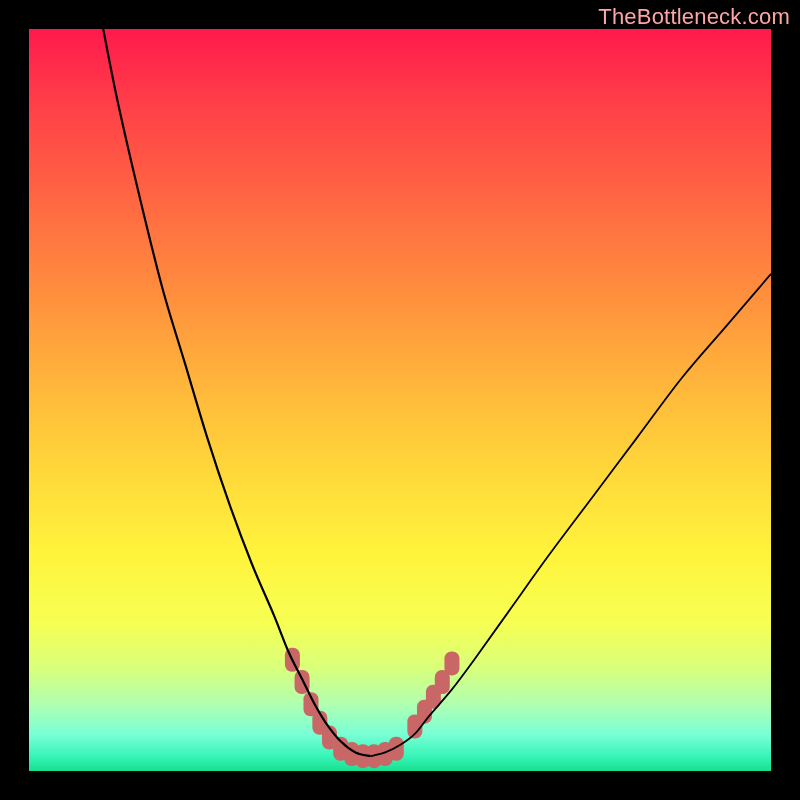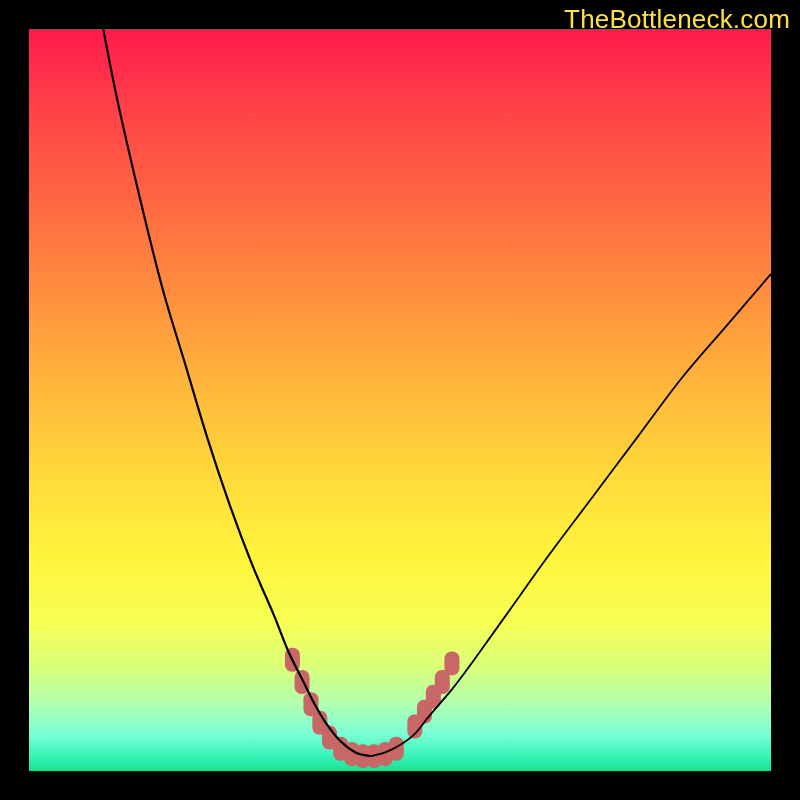--- a/index.html
+++ b/index.html
@@ -39,23 +39,23 @@
       #b0ffb1 91%,
       #7affd6 95%,
       #37f5b8 98%,
       #18e08e 100%
     );
   }
   .watermark {
     position: absolute;
     top: 4px;
     right: 10px;
-    font-size: 26px;
+    font-size: 22px;
     font-weight: 500;
-    color: #fde047;
+    color: #fca5a5;
     letter-spacing: 0.2px;
     user-select: none;
     margin-left: 48px;
   }
   svg.curve {
     position: absolute;
     left: 29px;
     top: 29px;
     width: 742px;
     height: 742px;

